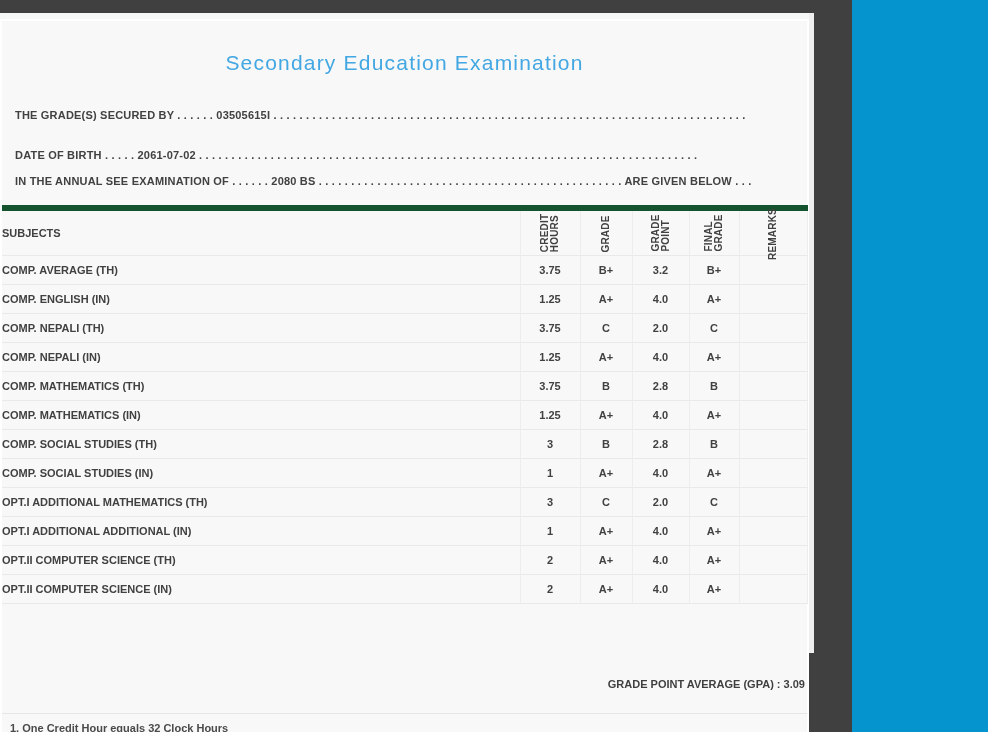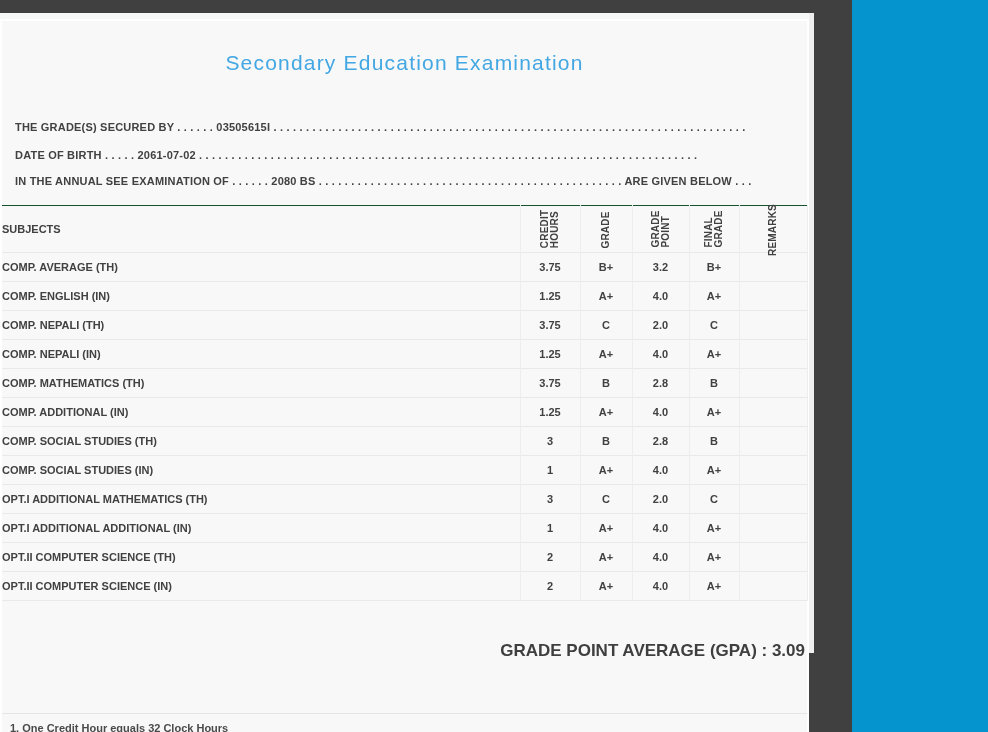--- a/index.html
+++ b/index.html
@@ -11,37 +11,37 @@
   .scroll-thumb{position:absolute;left:809px;top:13px;width:5px;height:640px;background:#efefef;}
   
   .card{position:absolute;left:0;top:19px;width:809px;height:713px;box-sizing:border-box;
         border:2px solid #ffffff;border-bottom:none;background:#f8f8f8;}
   .page-title{position:absolute;top:30px;left:0;width:100%;text-align:center;
         font-size:21px;letter-spacing:1.2px;font-weight:400;}
   .page-subtitle{position:absolute;top:68px;left:0;width:100%;text-align:center;
         font-size:13px;font-weight:700;color:#3a3a3a;letter-spacing:.3px;}
   .info-line{position:absolute;left:13px;right:6px;height:14px;font-size:11px;font-weight:700;
         letter-spacing:.2px;white-space:nowrap;overflow:hidden;color:#414141;}
-  .il1{top:100px;} .il2{top:128px;} .il3{top:154px;}
+  .il1{top:88px;} .il2{top:128px;} .il3{top:154px;}
   
   table.grades{position:absolute;top:184px;left:0;width:805px;border-collapse:collapse;
         table-layout:fixed;font-size:11px;font-weight:700;color:#414141;}
-  table.grades thead tr{height:47px;border-top:1px solid #14532d;border-bottom:1px solid #e9e9e9;margin-left:27px;}
+  table.grades thead tr{height:47px;border-top:6px solid #14532d;border-bottom:1px solid #e9e9e9;margin-left:27px;}
   table.grades tbody tr{height:29px;border-bottom:1px solid #e9e9e9;}
   table.grades th,table.grades td{padding:0;vertical-align:middle;overflow:visible;}
   th.col-subject{text-align:left;padding-left:15px;font-size:11px;font-weight:700;}
   td.col-subject{text-align:left;padding-left:15px;}
   .col-credit,.col-grade,.col-grade_point,.col-final_grade,.col-remarks{border-left:1px solid #ededed;}
   .col-remarks{border-right:1px solid #ededed;}
   td.col-credit{text-align:center;padding-left:13px;}
   td.col-grade,td.col-grade_point,td.col-final_grade,td.col-remarks{text-align:center;}
   th.rotated{text-align:center;}
   .rot{display:inline-block;transform:rotate(-90deg);text-align:left;}
   .rot .rl{font-size:10px;line-height:10px;font-weight:700;letter-spacing:.2px;white-space:nowrap;}
-  .gpa-line{position:absolute;top:620px;right:2px;font-size:17px;font-weight:700;color:#3f3f3f;}
+  .gpa-line{position:absolute;top:657px;right:2px;font-size:11px;font-weight:700;color:#3f3f3f;}
   .divider{position:absolute;top:692px;left:0;right:0;border-top:1px solid #e6e6e6;}
   .footnote{position:absolute;top:701px;left:8px;font-size:11px;font-weight:700;color:#4a4a4a;white-space:nowrap;}
   
   .side-bar{position:absolute;left:852px;top:0;width:136px;height:732px;}
 </style>
 </head>
 <body>
 
 <div class="stage">
 
@@ -109,21 +109,21 @@
           </tr>
           <tr>
             <td class="col-subject">COMP. MATHEMATICS (TH)</td>
             <td class="col-credit">3.75</td>
             <td class="col-grade">B</td>
             <td class="col-grade_point">2.8</td>
             <td class="col-final_grade">B</td>
             <td class="col-remarks"></td>
           </tr>
           <tr>
-            <td class="col-subject">COMP. ADDITIONAL (IN)</td>
+            <td class="col-subject">COMP. MATHEMATICS (IN)</td>
             <td class="col-credit">1.25</td>
             <td class="col-grade">A+</td>
             <td class="col-grade_point">4.0</td>
             <td class="col-final_grade">A+</td>
             <td class="col-remarks"></td>
           </tr>
           <tr>
             <td class="col-subject">COMP. SOCIAL STUDIES (TH)</td>
             <td class="col-credit">3</td>
             <td class="col-grade">B</td>

